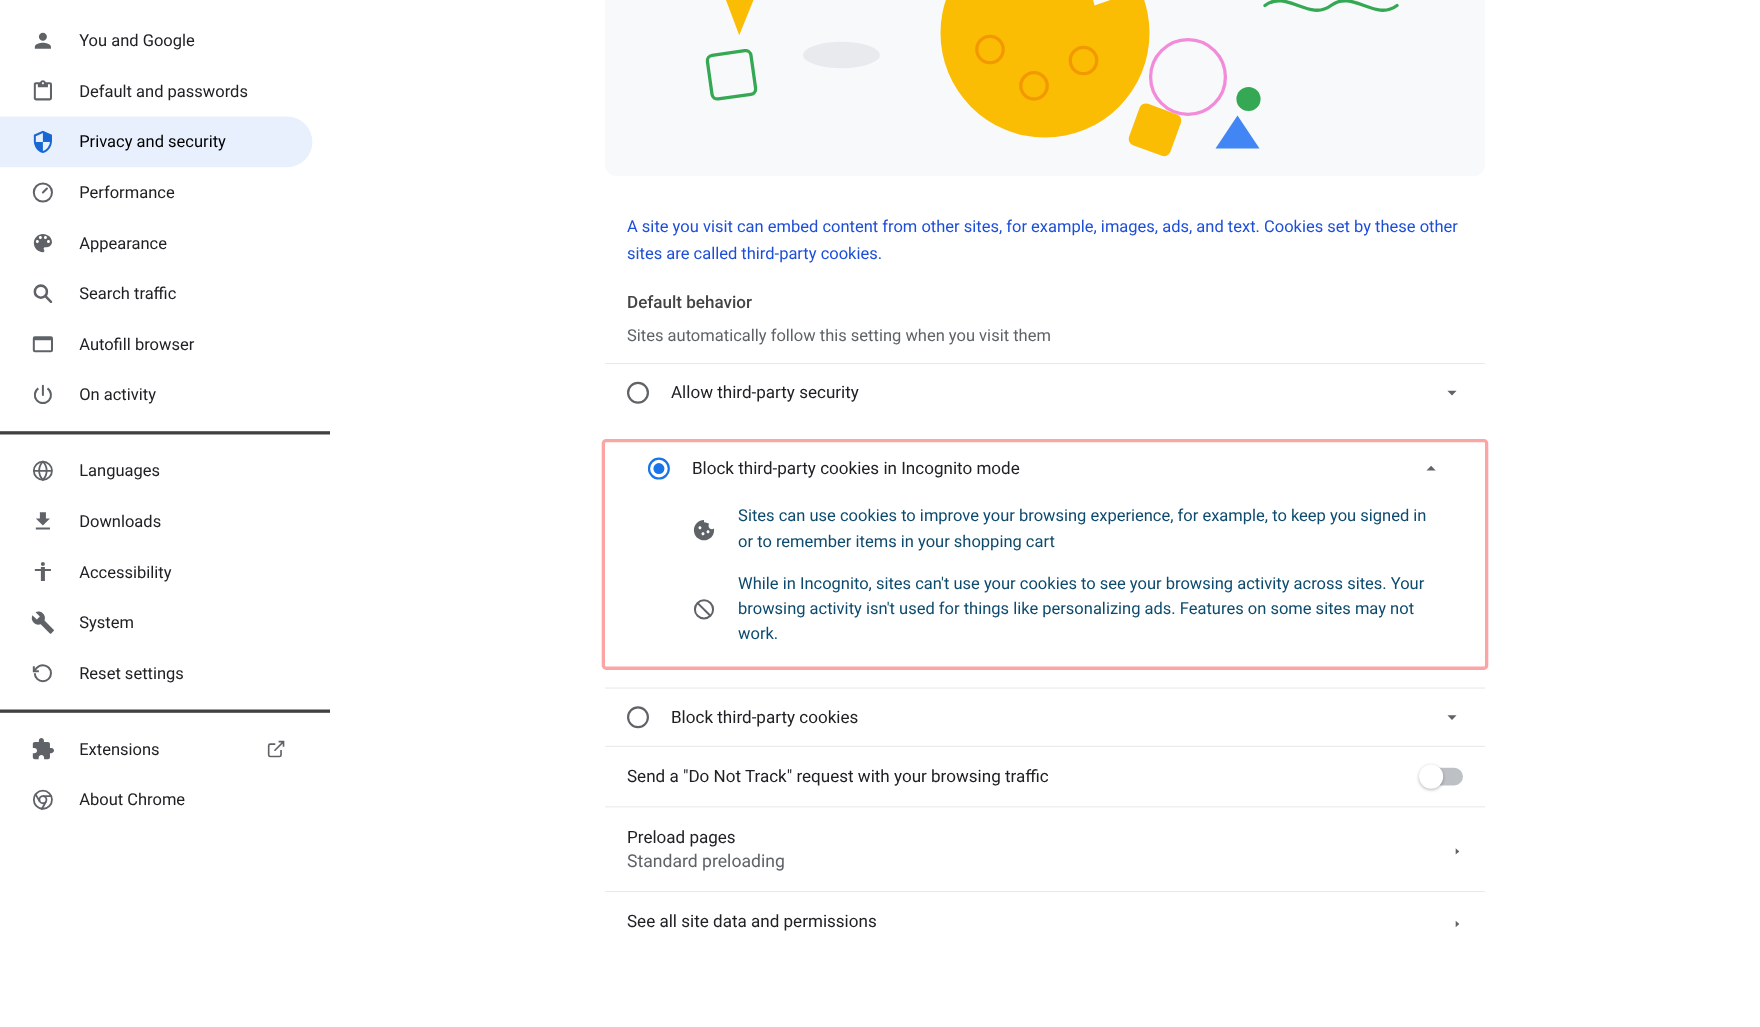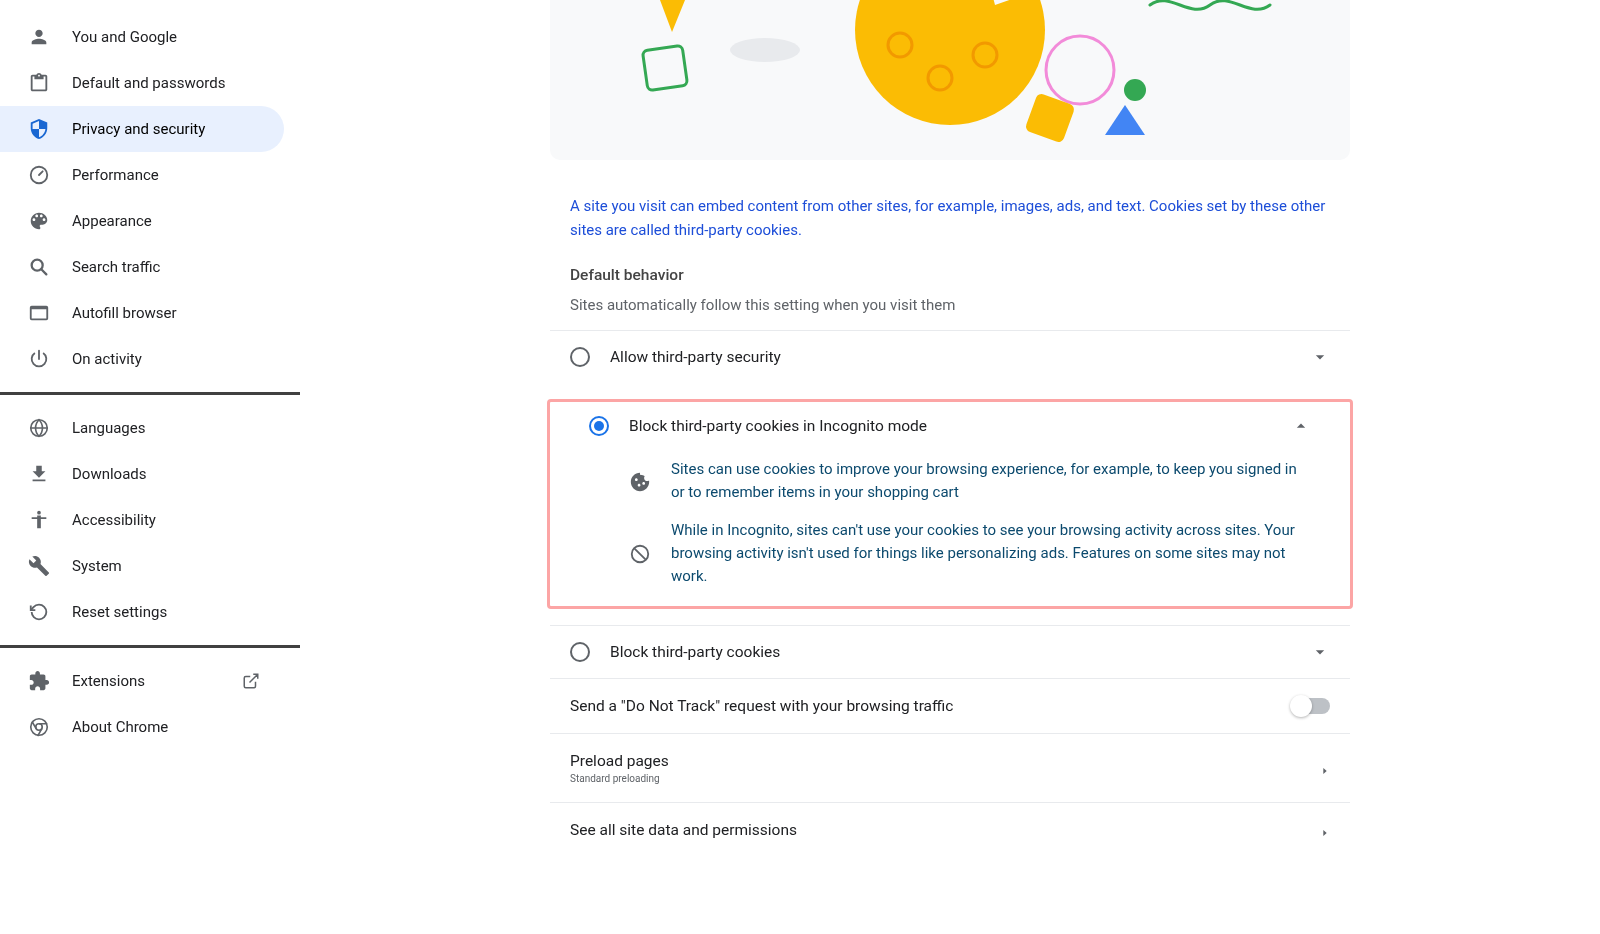--- a/index.html
+++ b/index.html
@@ -166,21 +166,21 @@
     
     .setting-row {
       border-top: 1px solid #e8eaed;
       padding: 18px 20px;
       display: flex;
       align-items: center;
       cursor: pointer;
     }
     .setting-text-col { flex: 1; }
     .setting-title { font-size: 15.5px; color: #202124; }
-    .setting-sub { font-size: 10px; color: #5f6368; margin-top: 3px; }
+    .setting-sub { font-size: 16px; color: #5f6368; margin-top: 3px; }
     
     
     .toggle {
       width: 38px; height: 16px;
       background: #bdc1c6;
       border-radius: 8px;
       position: relative;
       flex-shrink: 0;
     }
     .toggle::after {

